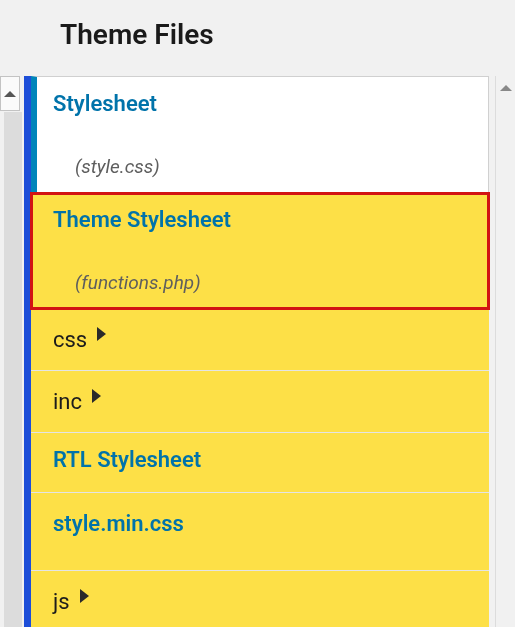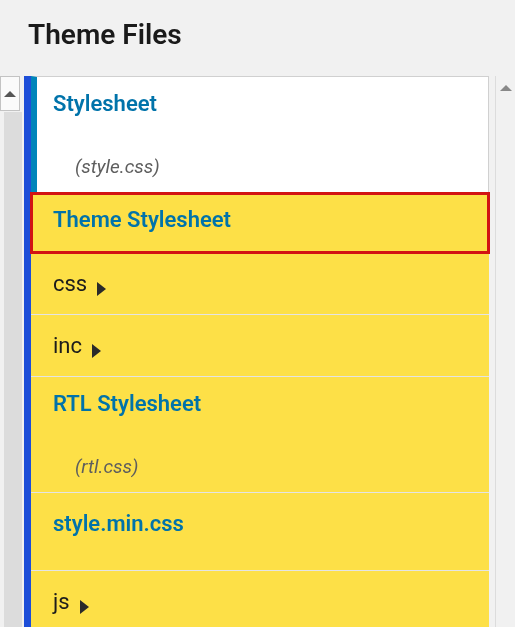--- a/index.html
+++ b/index.html
@@ -13,20 +13,21 @@
       width: 515px;
       height: 627px;
       overflow: hidden;
       position: relative;
     }
     .heading {
       font-size: 28px;
       font-weight: 600;
       color: #1a1a1a;
       padding: 18px 0 10px 28px;
+      margin-left: 32px;
     }
     .left-scrollbar {
       position: absolute;
       left: 0;
       top: 76px;
       width: 20px;
       height: 35px;
       background: #fafafa;
       border: 1px solid #c3c3c3;
       display: inline-flex;
@@ -105,21 +106,21 @@
       font-style: italic;
       color: #5e5e5e;
       padding-left: 22px;
       margin-top: 39px;
     }
     .folder-item {
       border-bottom: 1px solid #e4e4e4;
       padding: 18px 18px 18px 22px;
       cursor: pointer;
       display: flex;
-      align-items: flex-end;
+      align-items: flex-start;
       gap: 10px;
     }
     .folder-label {
       font-size: 22px;
       color: #1c1c1c;
     }
     .chevron-right {
       width: 0;
       height: 0;
       border-top: 7px solid transparent;
@@ -154,35 +155,35 @@
 
 <div class="file-list">
 
   <div class="file-item selected">
     <div class="file-title">Stylesheet</div>
     <div class="file-subtitle">(style.css)</div>
   </div>
 
   <div class="file-item highlighted">
     <div class="file-title">Theme Stylesheet</div>
+    <div class="file-subtitle">(functions.php)</div>
   </div>
 
   <div class="folder-item">
     <span class="folder-label">css</span>
     <span class="chevron-right"></span>
   </div>
 
   <div class="folder-item">
     <span class="folder-label">inc</span>
     <span class="chevron-right"></span>
   </div>
 
   <div class="file-item">
     <div class="file-title">RTL Stylesheet</div>
-    <div class="file-subtitle">(rtl.css)</div>
   </div>
 
   <div class="single-file-item">
     <div class="file-title">style.min.css</div>
   </div>
 
   <div class="folder-item" style="border-bottom:none">
     <span class="folder-label">js</span>
     <span class="chevron-right"></span>
   </div>

